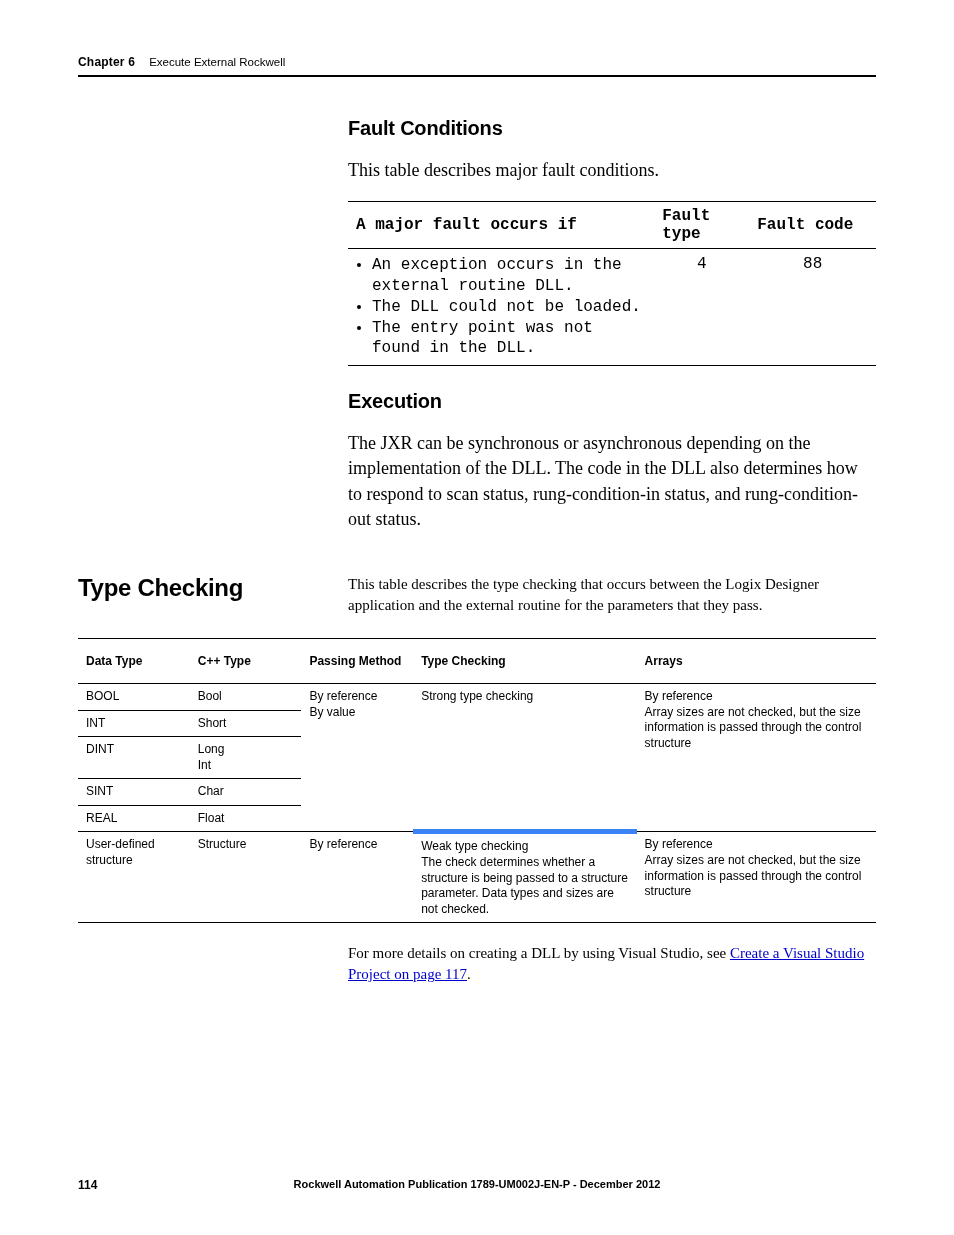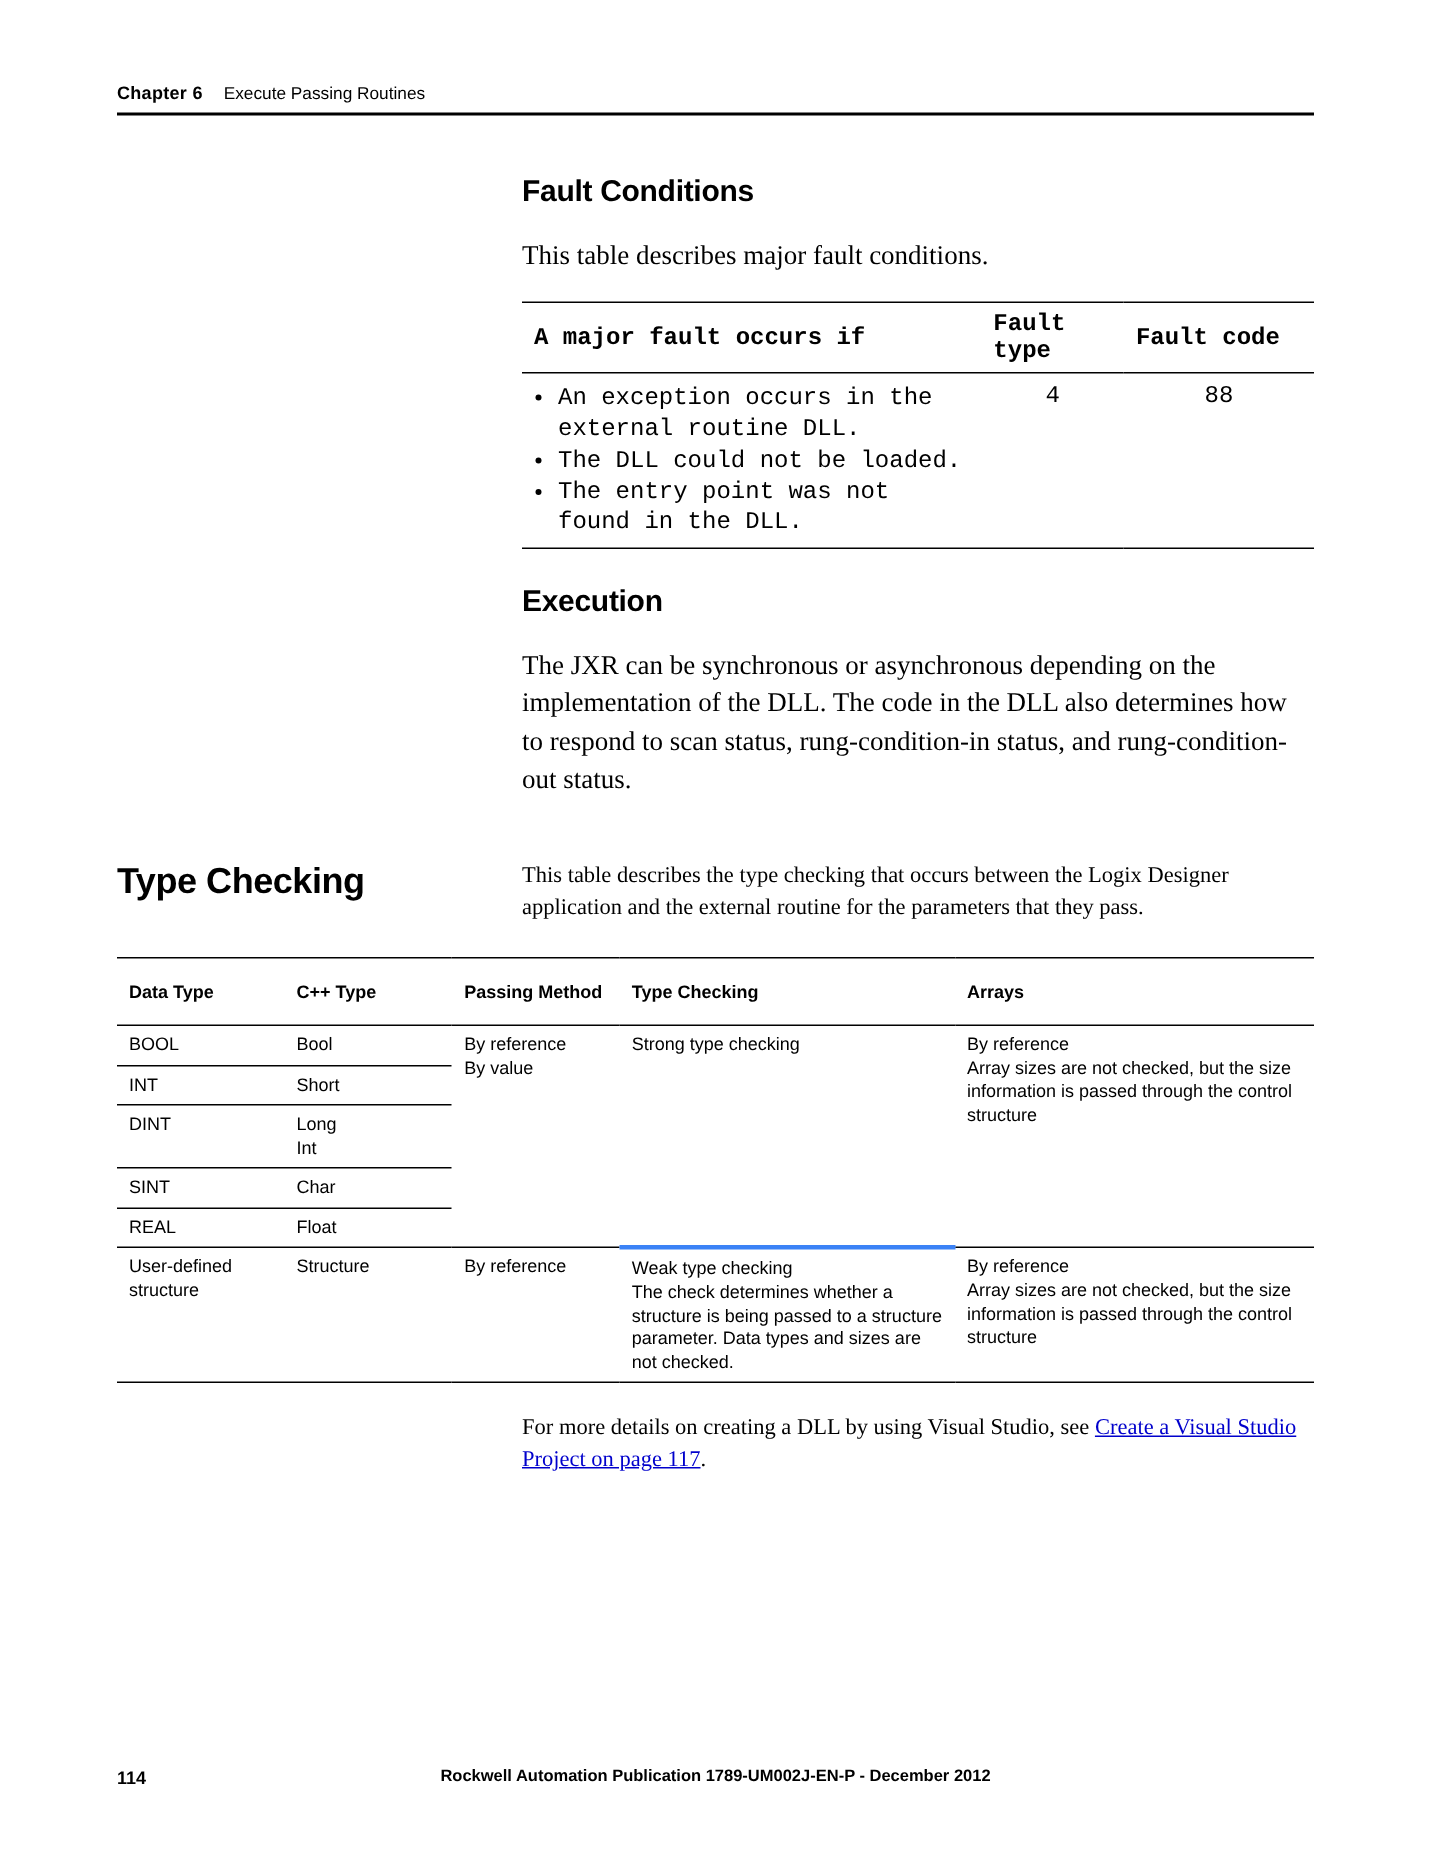--- a/index.html
+++ b/index.html
@@ -154,21 +154,21 @@
     font-weight: bold;
   }
 </style>
 </head>
 <body>
 
 <div class="page">
 
   <div class="running-header">
     <span class="chap">Chapter 6</span>
-    <span class="chap-title">Execute Passing Routines</span>
+    <span class="chap-title">Execute External Rockwell</span>
   </div>
 
   <div class="content-col">
     <h3 class="h3">Fault Conditions</h3>
     <p class="body-p">This table describes major fault conditions.</p>
 
     <table class="fault-table">
       <thead>
         <tr>
           <th style="width:58%">A major fault occurs if</th>
@@ -218,21 +218,21 @@
       </tr>
     </thead>
     <tbody>
       <tr>
         <td>BOOL</td>
         <td>Bool</td>
         <td class="nb" rowspan="5" style="border-bottom:1px solid #000">
           <span>By reference</span><br>
           <span>By value</span>
         </td>
-        <td class="nb" rowspan="5" style="border-bottom:3px solid #3b82f6">Strong type checking</td>
+        <td class="nb" rowspan="5" style="border-bottom:5px solid #3b82f6">Strong type checking</td>
         <td class="nb" rowspan="5" style="border-bottom:1px solid #000">
           <span>By reference</span><br>
           <span>Array sizes are not checked, but the size information is passed through the control structure</span>
         </td>
       </tr>
       <tr>
         <td>INT</td>
         <td>Short</td>
       </tr>
       <tr>

